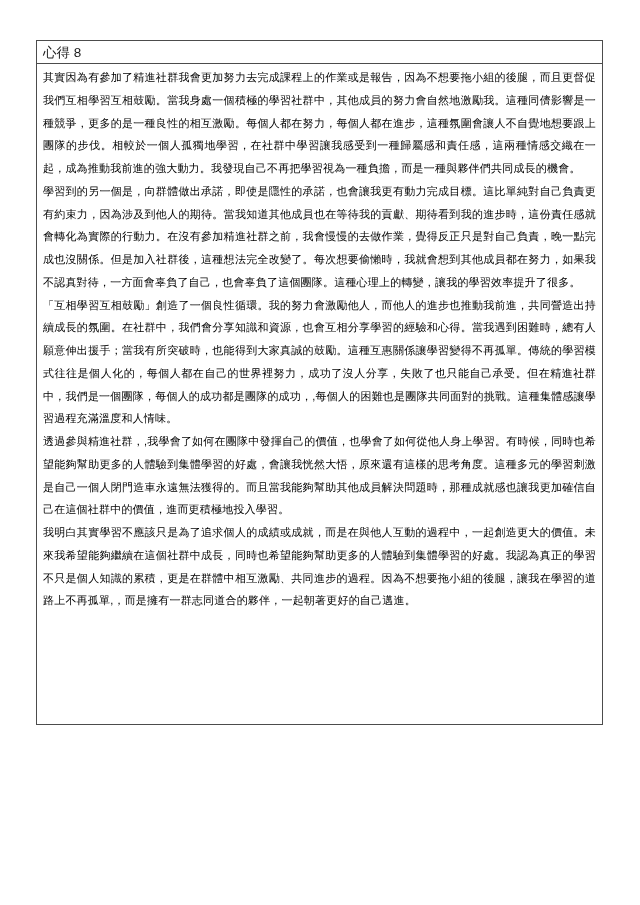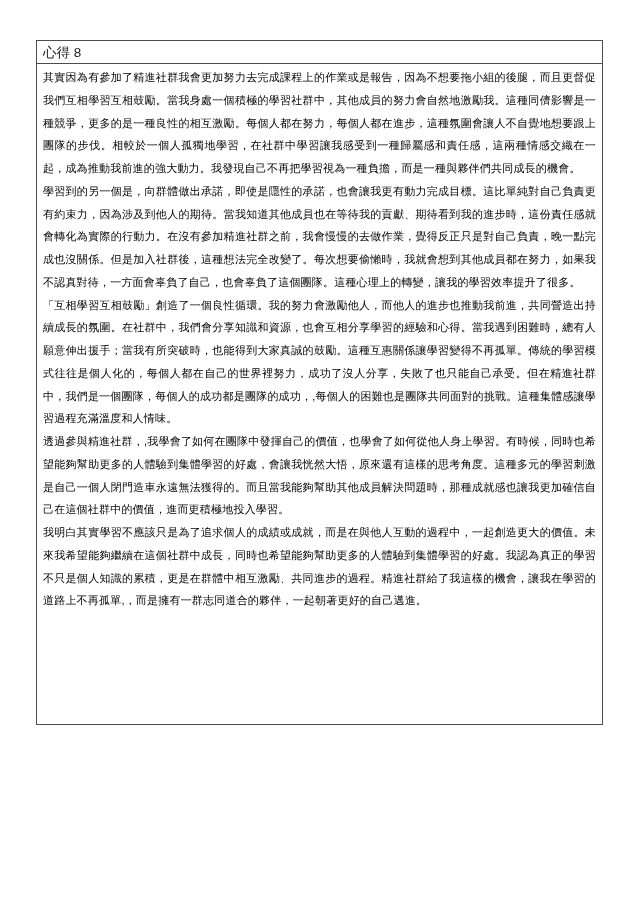--- a/index.html
+++ b/index.html
@@ -79,19 +79,19 @@
           <span class="header-title">心得 8</span>
         </td>
       </tr>
       <tr>
         <td class="body-cell">
           <div class="body-text">
             <p>其實因為有參加了精進社群我會更加努力去完成課程上的作業或是報告，因為不想要拖小組的後腿，而且更督促我們互相學習互相鼓勵。當我身處一個積極的學習社群中，其他成員的努力會自然地激勵我。這種同儕影響是一種競爭，更多的是一種良性的相互激勵。每個人都在努力，每個人都在進步，這種氛圍會讓人不自覺地想要跟上團隊的步伐。相較於一個人孤獨地學習，在社群中學習讓我感受到一種歸屬感和責任感，這兩種情感交織在一起，成為推動我前進的強大動力。我發現自己不再把學習視為一種負擔，而是一種與夥伴們共同成長的機會。</p>
             <p>學習到的另一個是，向群體做出承諾，即使是隱性的承諾，也會讓我更有動力完成目標。這比單純對自己負責更有約束力，因為涉及到他人的期待。當我知道其他成員也在等待我的貢獻、期待看到我的進步時，這份責任感就會轉化為實際的行動力。在沒有參加精進社群之前，我會慢慢的去做作業，覺得反正只是對自己負責，晚一點完成也沒關係。但是加入社群後，這種想法完全改變了。每次想要偷懶時，我就會想到其他成員都在努力，如果我不認真對待，一方面會辜負了自己，也會辜負了這個團隊。這種心理上的轉變，讓我的學習效率提升了很多。</p>
             <p>「互相學習互相鼓勵」創造了一個良性循環。我的努力會激勵他人，而他人的進步也推動我前進，共同營造出持續成長的氛圍。在社群中，我們會分享知識和資源，也會互相分享學習的經驗和心得。當我遇到困難時，總有人願意伸出援手；當我有所突破時，也能得到大家真誠的鼓勵。這種互惠關係讓學習變得不再孤單。傳統的學習模式往往是個人化的，每個人都在自己的世界裡努力，成功了沒人分享，失敗了也只能自己承受。但在精進社群中，我們是一個團隊，每個人的成功都是團隊的成功，,每個人的困難也是團隊共同面對的挑戰。這種集體感讓學習過程充滿溫度和人情味。</p>
             <p>透過參與精進社群，,我學會了如何在團隊中發揮自己的價值，也學會了如何從他人身上學習。有時候，同時也希望能夠幫助更多的人體驗到集體學習的好處，會讓我恍然大悟，原來還有這樣的思考角度。這種多元的學習刺激是自己一個人閉門造車永遠無法獲得的。而且當我能夠幫助其他成員解決問題時，那種成就感也讓我更加確信自己在這個社群中的價值，進而更積極地投入學習。</p>
-            <p>我明白其實學習不應該只是為了追求個人的成績或成就，而是在與他人互動的過程中，一起創造更大的價值。未來我希望能夠繼續在這個社群中成長，同時也希望能夠幫助更多的人體驗到集體學習的好處。我認為真正的學習不只是個人知識的累積，更是在群體中相互激勵、共同進步的過程。精進社群給了我這樣的機會，讓我在學習的道路上不再孤單,，而是擁有一群志同道合的夥伴，一起朝著更好的自己邁進。</p>
+            <p>我明白其實學習不應該只是為了追求個人的成績或成就，而是在與他人互動的過程中，一起創造更大的價值。未來我希望能夠繼續在這個社群中成長，同時也希望能夠幫助更多的人體驗到集體學習的好處。我認為真正的學習不只是個人知識的累積，更是在群體中相互激勵、共同進步的過程。因為不想要拖小組的後腿，讓我在學習的道路上不再孤單,，而是擁有一群志同道合的夥伴，一起朝著更好的自己邁進。</p>
           </div>
         </td>
       </tr>
     </tbody>
   </table>
 </div>
 
 </body></html>

